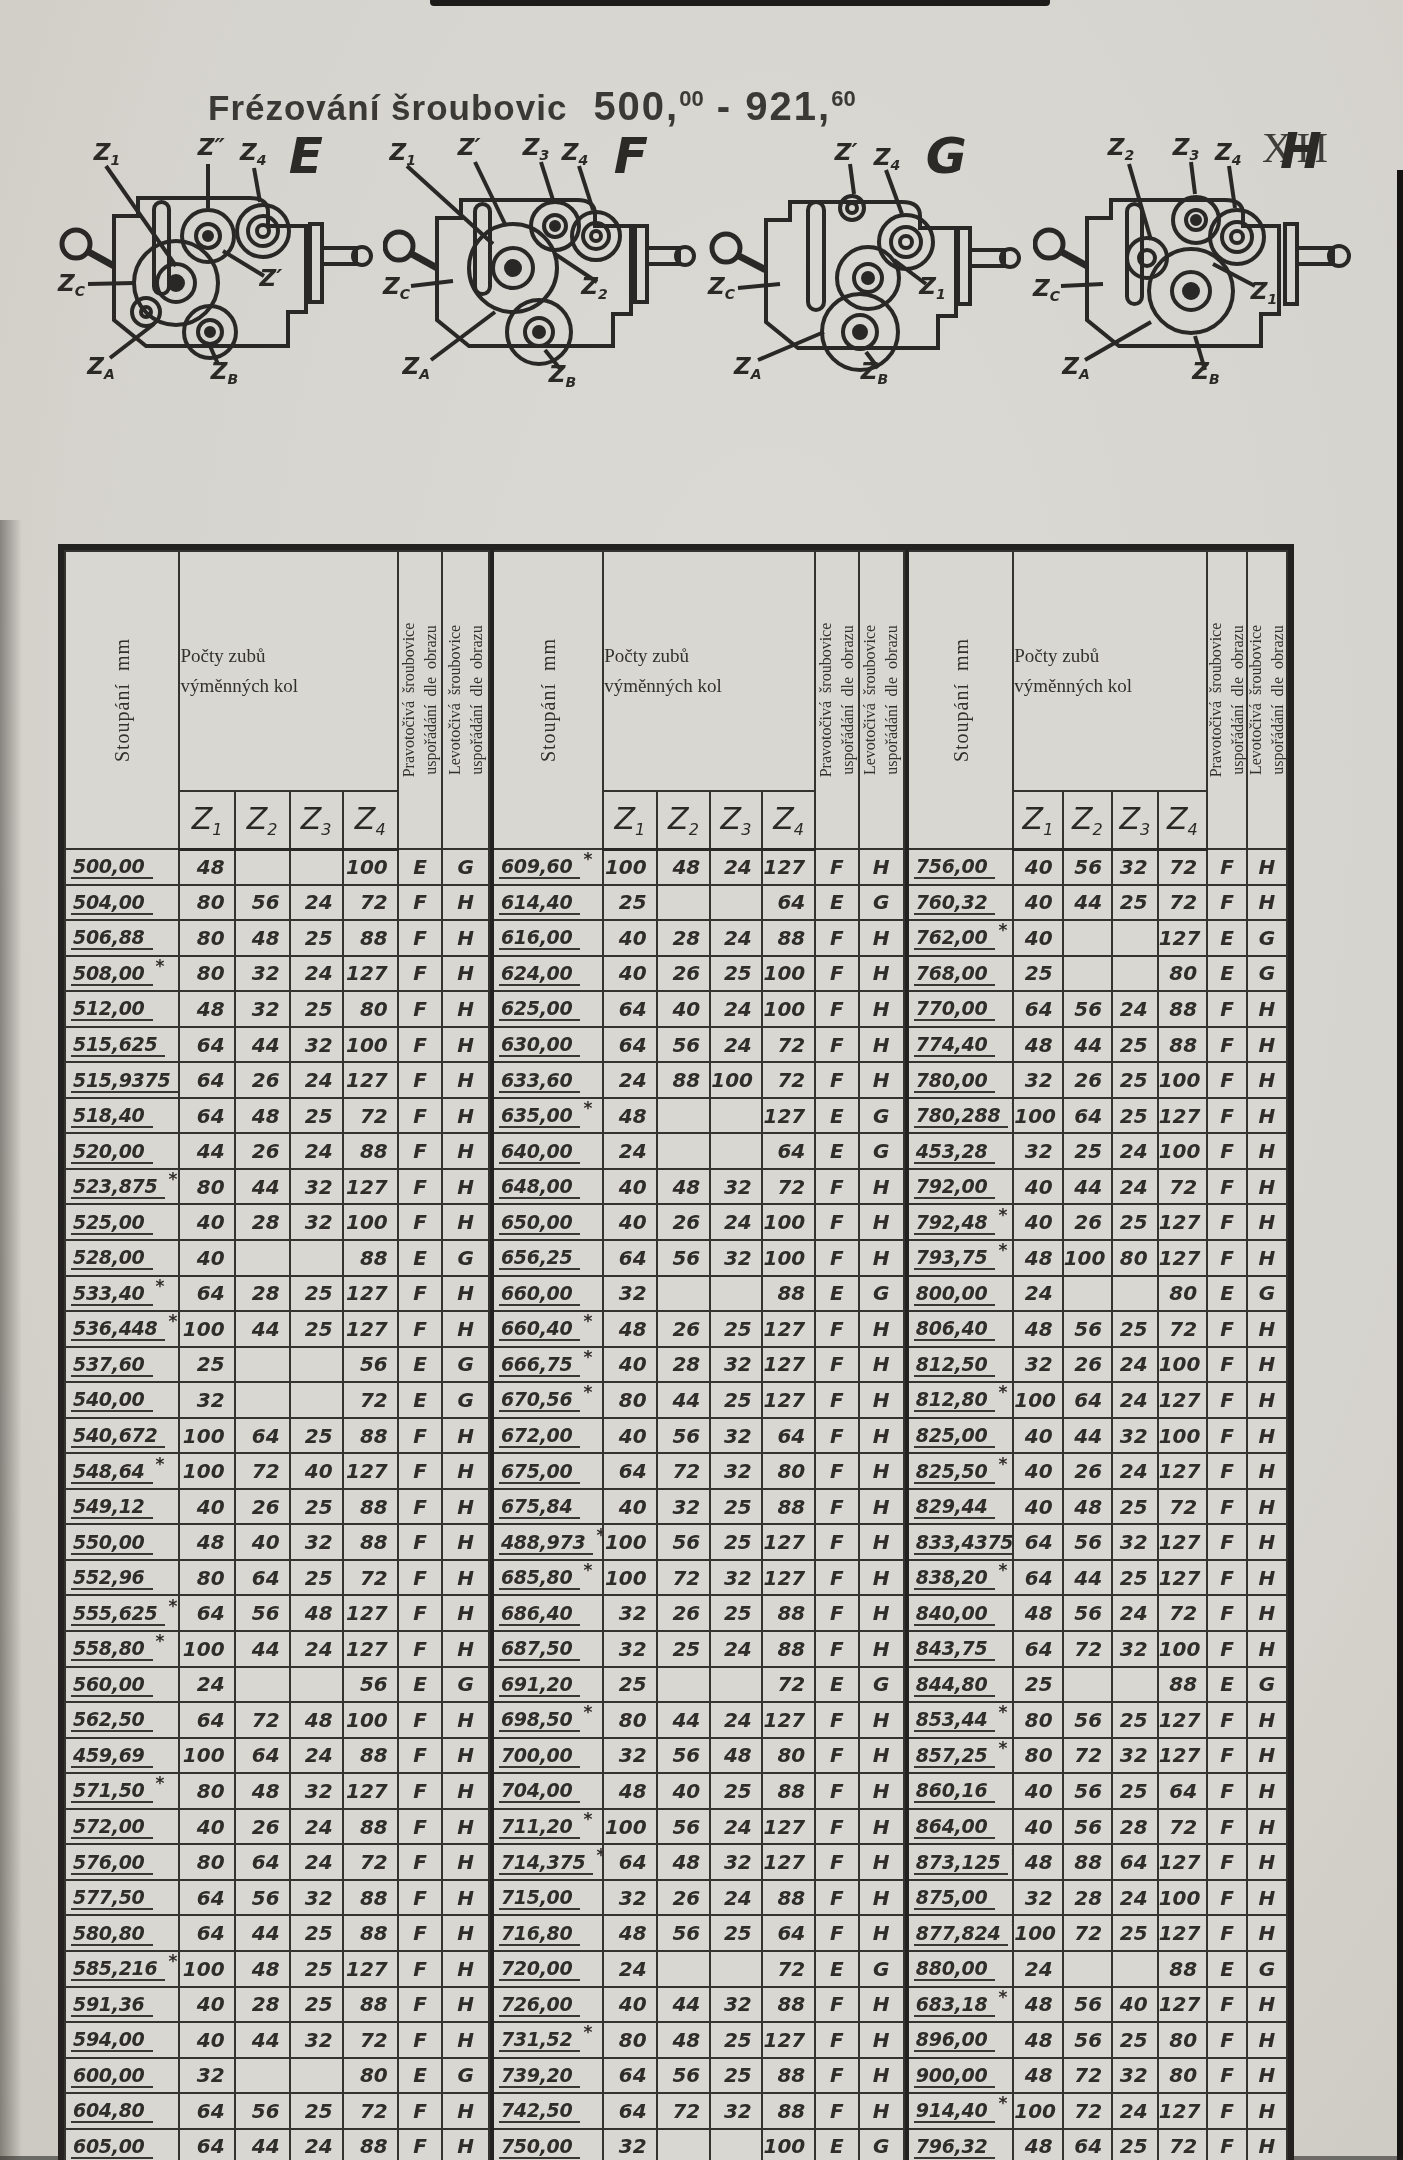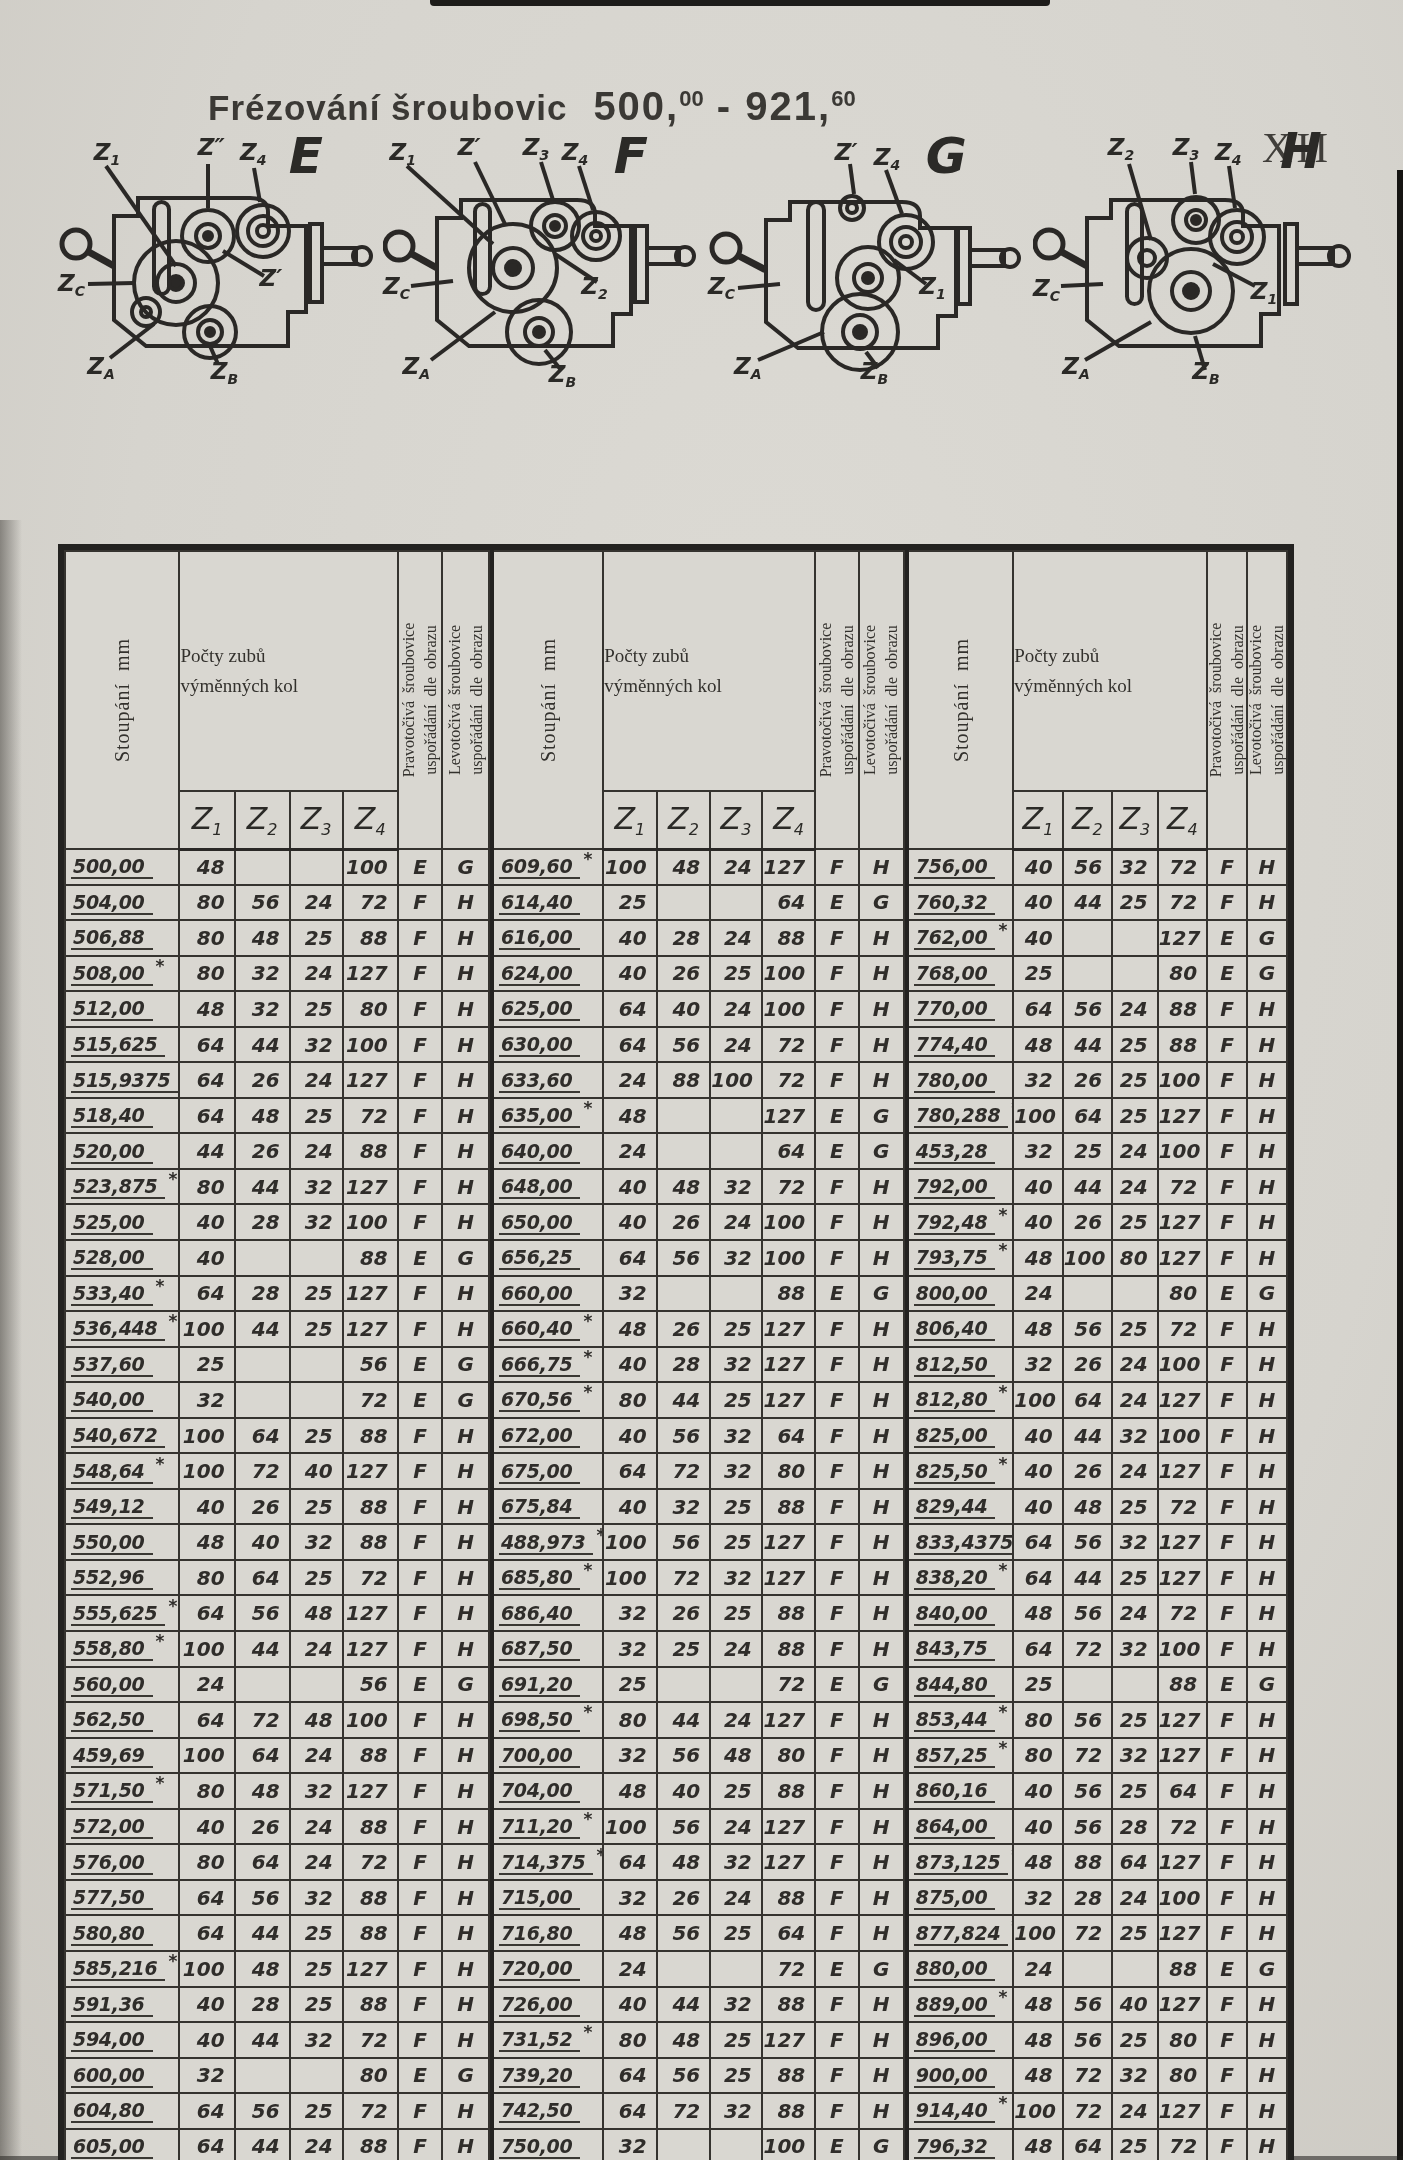--- a/index.html
+++ b/index.html
@@ -1298,21 +1298,21 @@
           <tr>
             <td class="c-s"><span class="pv">880,00</span></td>
             <td class="c-n">24</td>
             <td class="c-n"></td>
             <td class="c-n"></td>
             <td class="c-n">88</td>
             <td class="c-l">E</td>
             <td class="c-l">G</td>
           </tr>
           <tr>
-            <td class="c-s"><span class="pv">889,00</span><span class="star">*</span></td>
+            <td class="c-s"><span class="pv">683,18</span><span class="star">*</span></td>
             <td class="c-n">48</td>
             <td class="c-n">56</td>
             <td class="c-n">40</td>
             <td class="c-n">127</td>
             <td class="c-l">F</td>
             <td class="c-l">H</td>
           </tr>
           <tr>
             <td class="c-s"><span class="pv">896,00</span></td>
             <td class="c-n">48</td>

